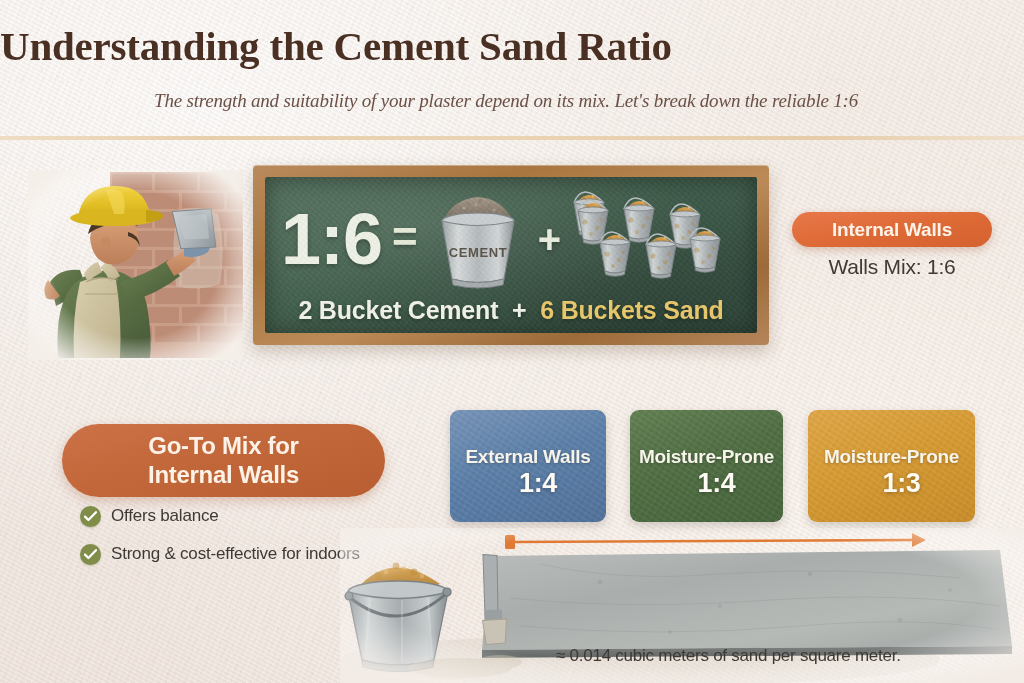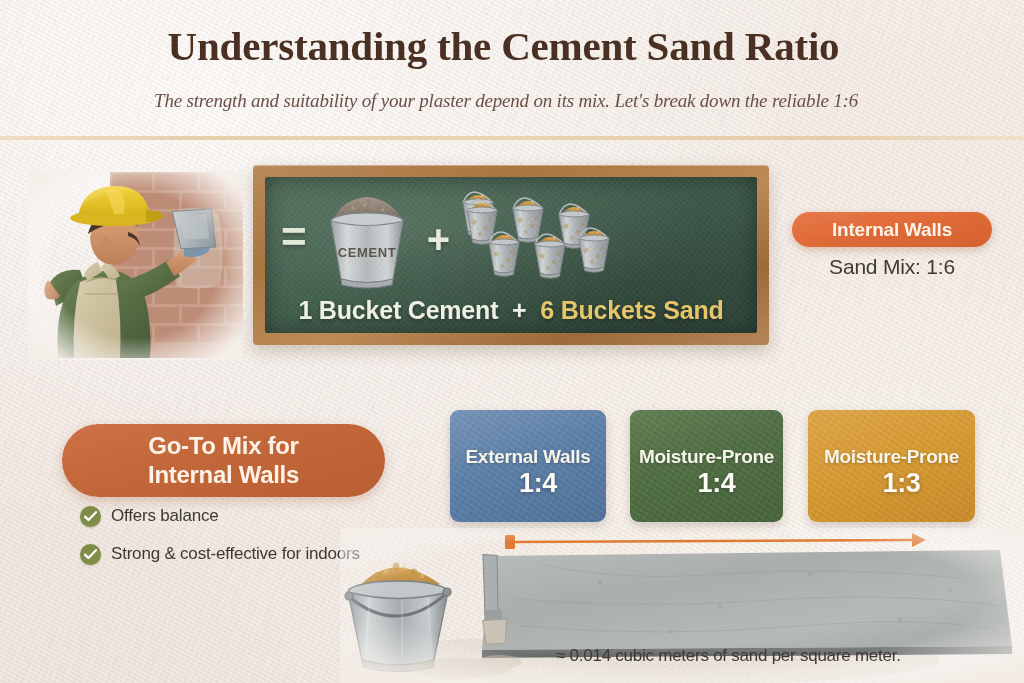--- a/index.html
+++ b/index.html
@@ -48,21 +48,21 @@
       radial-gradient(circle at 31% 68%, rgba(175,158,146,0.17) 0 1px, transparent 1.5px),
       radial-gradient(circle at 66% 88%, rgba(175,158,146,0.20) 0 1px, transparent 1.5px),
       radial-gradient(circle at 91% 72%, rgba(175,158,146,0.15) 0 1px, transparent 1.5px);
     background-size: 37px 31px, 43px 39px, 29px 33px, 51px 47px, 35px 41px, 47px 29px;
   }
 
   
   .title {
     position: absolute;
     top: 22px; left: 0; right: 17px;
-    text-align: center;
+    text-align: left;
     font-family: "Liberation Serif", serif;
     font-size: 41px;
     font-weight: 700;
     color: #4a2f23;
     letter-spacing: -0.2px;
   }
   .subtitle {
     position: absolute;
     top: 90px; left: 0; right: 12px;
     text-align: center;
@@ -437,20 +437,21 @@
       </g>
 
       <rect x="0" y="0" width="215" height="190" fill="url(#wfade)"></rect>
     </svg>
   </div>
 
   <div class="board-frame">
     <div class="board">
 
       <div class="board-eq">
+        <span class="ratio-big">1:6</span>
         <span class="eq-sign">=</span>
 
         <span>
           <svg width="100" height="108" viewBox="0 0 100 108" xmlns="http://www.w3.org/2000/svg">
             <defs>
               <linearGradient id="galv1" x1="0" y1="0" x2="1" y2="0">
                 <stop offset="0%" stop-color="#9ea4a6"></stop>
                 <stop offset="22%" stop-color="#d6dadb"></stop>
                 <stop offset="50%" stop-color="#b4babc"></stop>
                 <stop offset="78%" stop-color="#d2d6d7"></stop>
@@ -528,32 +529,32 @@
             <use href="#sb" x="96" y="12"></use>
 
             <use href="#sb" x="26" y="40"></use>
             <use href="#sb" x="72" y="42"></use>
             <use href="#sb" x="116" y="36"></use>
           </svg>
         </span>
       </div>
 
       <div class="board-caption">
-        <span class="cap-white">1 Bucket Cement</span>
+        <span class="cap-white">2 Bucket Cement</span>
         <span class="cap-plus">+</span>
         <span class="cap-gold">6 Buckets Sand</span>
       </div>
 
     </div>
   </div>
 
   <div class="badge-internal">
     <span>Internal Walls</span>
   </div>
-  <div class="best-mix">Sand Mix: 1:6</div>
+  <div class="best-mix">Walls Mix: 1:6</div>
 
   <div class="pill-goto">
     <span>Go-To Mix for</span>
     <span>Internal Walls</span>
   </div>
 
   <div class="bullets">
     <div class="bullet">
       <span class="check">
         <svg width="13" height="11" viewBox="0 0 13 11" xmlns="http://www.w3.org/2000/svg">

